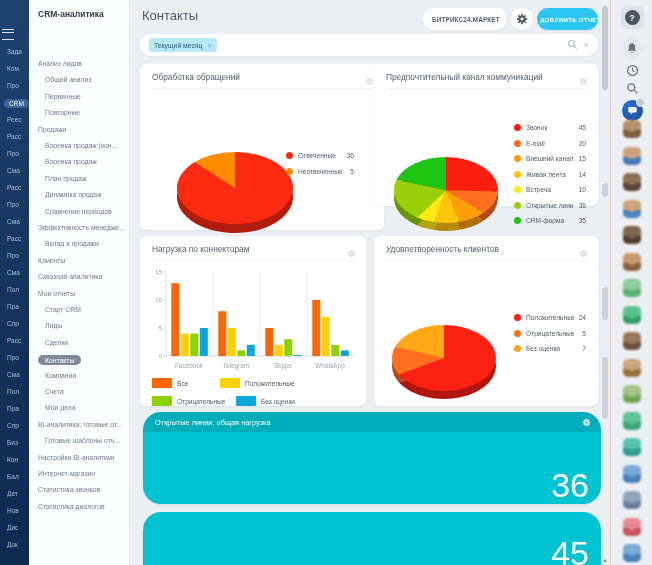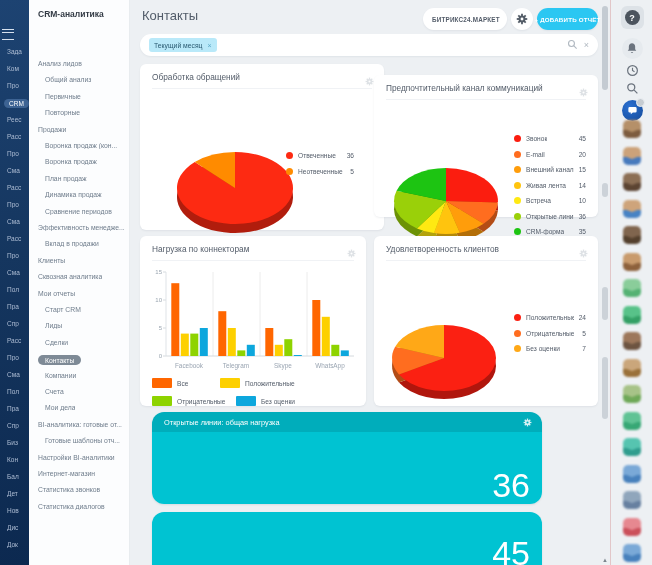--- a/index.html
+++ b/index.html
@@ -44,21 +44,21 @@
   .card-title{position:absolute;left:12px;top:8px;font-size:8.3px;color:#535c69;max-width:180px;white-space:nowrap;overflow:hidden;}
   .card-gear{position:absolute;right:10px;top:8px;opacity:.55;cursor:pointer;}
   .card-div{position:absolute;left:12px;right:12px;top:24px;border-top:1px solid #f0f2f5;}
   .plegend-row{position:absolute;display:flex;align-items:center;font-size:6.6px;color:#535c69;cursor:pointer;}
   .pdot{width:7px;height:7px;border-radius:50%;margin-right:5px;flex:none;}
   .pval{margin-left:auto;color:#535c69;}
   .cat-lbl{position:absolute;font-size:6.4px;color:#9aa5b2;text-align:center;width:46px;}
   .blegend-item{position:absolute;display:flex;align-items:center;font-size:6.6px;color:#535c69;cursor:pointer;}
   .bsw{width:20px;height:10px;border-radius:1px;margin-right:5px;flex:none;}
   
-  .teal{position:absolute;left:152px;width:390px;border-radius:12px;overflow:hidden;box-shadow:0 1px 2px rgba(50,70,90,.12);}
+  .teal{position:absolute;left:143px;width:458px;border-radius:18px;overflow:hidden;box-shadow:0 1px 2px rgba(50,70,90,.12);}
   .teal-head{height:20px;background:#00adbb;display:flex;align-items:center;}
   .teal-head .t{color:#fff;font-size:7.4px;padding-left:12px;}
   .teal-head .g{margin-left:auto;padding-right:10px;opacity:.85;cursor:pointer;}
   .teal-body{background:#00c3d2;position:relative;}
   .teal-num{position:absolute;right:12px;bottom:2px;color:#fff;font-size:34px;font-weight:300;line-height:1;}
   
   .scrollcol{left:600px;top:0;width:10px;height:565px;}
   .sthumb{position:absolute;left:2px;width:6px;border-radius:3px;background:#c4cbd2;cursor:pointer;}
   .smark{position:absolute;left:2px;width:6px;border-radius:3px;background:#ccd2d8;}
   .sarrow{position:absolute;left:2px;bottom:2px;font-size:6px;color:#7c858e;}
@@ -221,21 +221,21 @@
           <span class="pdot" style="background: rgb(253, 42, 18);"></span>
           <span style="white-space: nowrap; overflow: hidden; max-width: 48px;">Отвеченные</span>
           <span class="pval">36</span>
         </div>
         <div class="plegend-row" style="left: 146px; top: 104px; width: 68px;">
           <span class="pdot" style="background: rgb(255, 139, 0);"></span>
           <span style="white-space: nowrap; overflow: hidden; max-width: 48px;">Неотвеченные</span>
           <span class="pval">5</span>
         </div>
       </div>
-      <div class="card" style="left: 234px; top: 11px; width: 224px; height: 142px;">
+      <div class="card" style="left: 234px; top: 0px; width: 224px; height: 142px;">
         <div class="card-title">Предпочтительный канал коммуникаций</div>
         <div class="card-gear"><svg width="9" height="9" viewBox="0 0 16 16">
             <line x1="11" y1="8" x2="15" y2="8" stroke="#c3c9d0" stroke-width="2.4"></line>
             <line x1="10.121320343559642" y1="10.121320343559642" x2="12.949747468305834" y2="12.949747468305832" stroke="#c3c9d0" stroke-width="2.4"></line>
             <line x1="8" y1="11" x2="8" y2="15" stroke="#c3c9d0" stroke-width="2.4"></line>
             <line x1="5.878679656440358" y1="10.121320343559642" x2="3.050252531694168" y2="12.949747468305834" stroke="#c3c9d0" stroke-width="2.4"></line>
             <line x1="5" y1="8" x2="1" y2="8" stroke="#c3c9d0" stroke-width="2.4"></line>
             <line x1="5.878679656440357" y1="5.878679656440358" x2="3.0502525316941664" y2="3.050252531694168" stroke="#c3c9d0" stroke-width="2.4"></line>
             <line x1="7.999999999999999" y1="5" x2="7.999999999999999" y2="1" stroke="#c3c9d0" stroke-width="2.4"></line>
             <line x1="10.121320343559642" y1="5.878679656440357" x2="12.949747468305832" y2="3.0502525316941664" stroke="#c3c9d0" stroke-width="2.4"></line>

